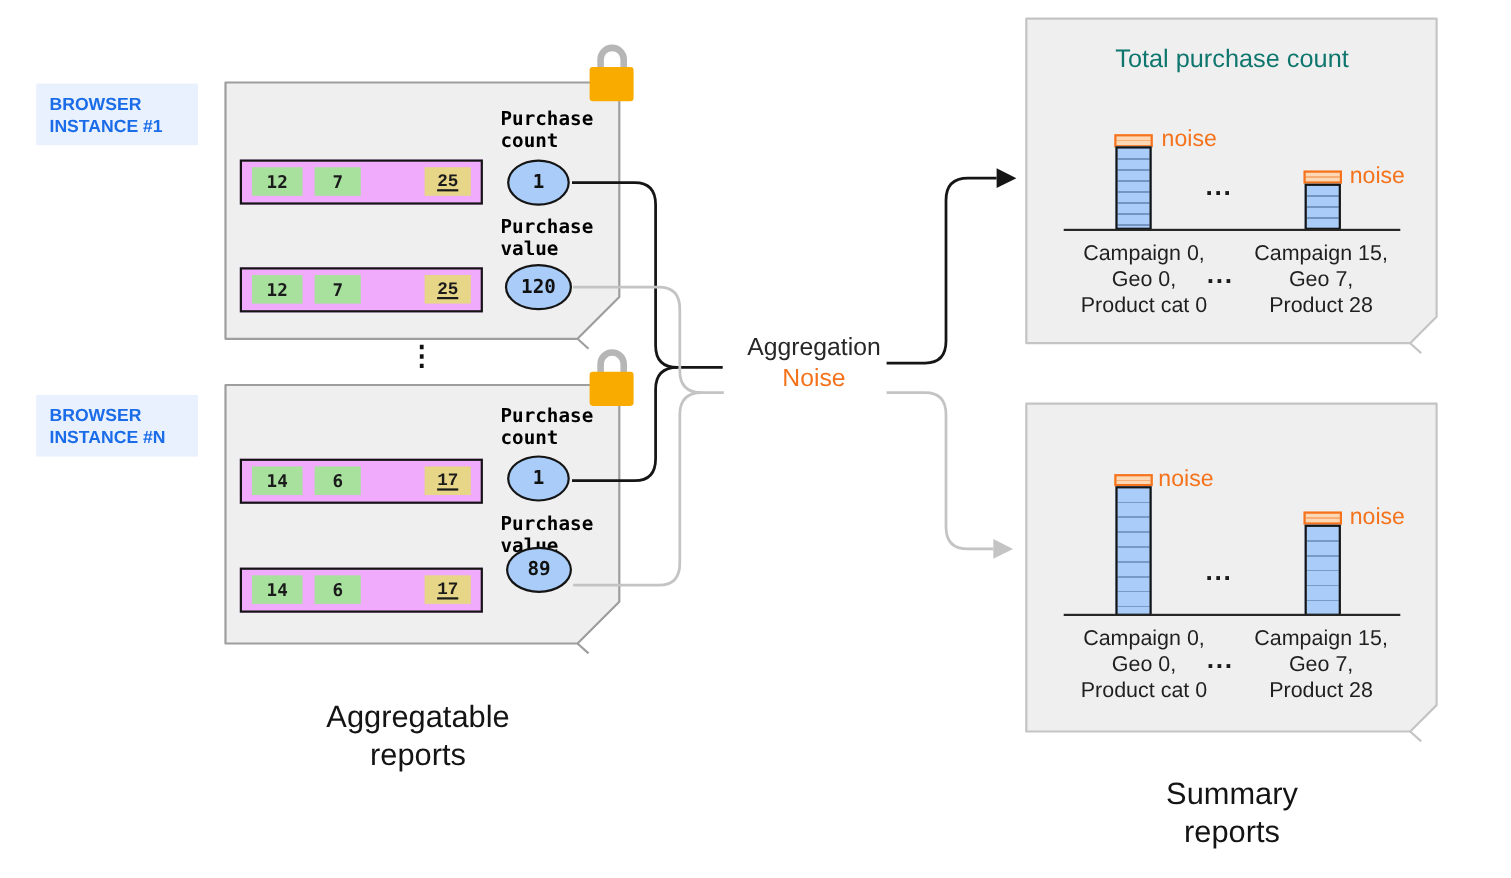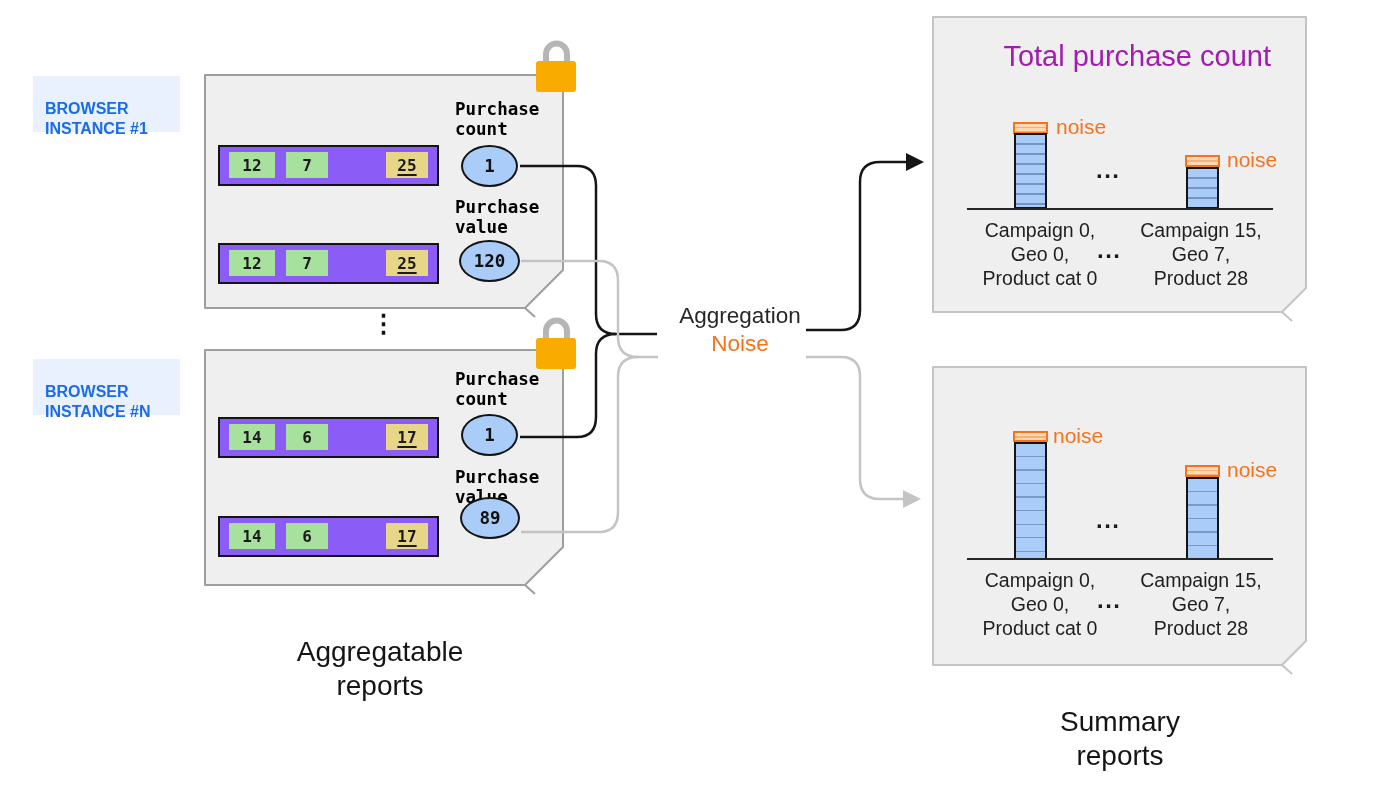--- a/index.html
+++ b/index.html
@@ -4,44 +4,44 @@
 <style>
   html,body{margin:0;padding:0;background:#ffffff;}
   #stage{position:relative;width:1374px;height:798px;background:#ffffff;overflow:hidden;
          font-family:"Liberation Sans",sans-serif;color:#1f1f1f;}
   #stage svg.layer{position:absolute;left:0;top:0;}
   .abs{position:absolute;}
   .pre{white-space:pre-line;}
 
   
   .badge{width:147px;height:56px;background:#e8f1fd;color:#1b6ce8;
-         font-weight:bold;font-size:16px;line-height:20px;padding:23px 0 0 12px;
+         font-weight:bold;font-size:16px;line-height:20px;padding:10px 0 0 12px;
          box-sizing:border-box;}
 
   
-  .chip-row{width:221px;height:41px;background:#8b5cf6;border:2.5px solid #141414;box-sizing:border-box;}
+  .chip-row{width:221px;height:41px;background:#f0abfc;border:2.5px solid #141414;box-sizing:border-box;}
   .cell{position:absolute;top:5px;height:26px;display:flex;align-items:center;justify-content:center;
         font-family:"DejaVu Sans Mono",monospace;font-weight:bold;font-size:16px;color:#1b1b1b;}
   .cell.green{background:#a8e09d;}
   .cell.yellow{background:#e7d687;}
-  .cell .u{text-decoration:underline;text-underline-offset:3px;text-decoration-thickness:2px;}
+  .cell .u{text-decoration:underline;text-underline-offset:3px;text-decoration-thickness:2px;font-family:Liberation Mono, monospace;}
 
   .plabel{width:110px;font-family:"DejaVu Sans Mono",monospace;font-weight:bold;
           font-size:17.5px;line-height:19.5px;color:#000000;}
   .pill{background:#a9cdf8;border:2.5px solid #141414;border-radius:50%;box-sizing:border-box;
         display:flex;align-items:center;justify-content:center;
         font-family:"DejaVu Sans Mono",monospace;font-weight:bold;font-size:17.5px;color:#111;}
   .vdots{font-size:25px;font-weight:bold;color:#111;letter-spacing:0;}
 
   
   .center-text{width:170px;text-align:center;font-size:22.5px;line-height:27.5px;color:#272727;}
   .center-text .noise-line{color:#f4731c;}
 
   
-  .chart-title{width:302px;text-align:right;font-size:29px;color:#a21caf;}
+  .chart-title{width:302px;text-align:center;font-size:23px;color:#0f766e;}
   .axis{height:0;border-top:2.5px solid #262626;width:306px;}
   .bar{background:#a9cdf8;border:2px solid #141414;box-sizing:border-box;
        background-image:repeating-linear-gradient(180deg,rgba(0,0,0,0) 0 8.5px,rgba(74,102,148,0.55) 8.5px 10px);}
   .bar.coarse{background-image:repeating-linear-gradient(180deg,rgba(0,0,0,0) 0 12px,rgba(74,102,148,0.5) 12px 13.5px);}
   .cap{background:#fcd8b4;border:2px solid #f4731c;box-sizing:border-box;
        background-image:repeating-linear-gradient(180deg,rgba(0,0,0,0) 0 3px,rgba(244,115,28,0.4) 3px 4.5px);}
   .noise{color:#f4731c;font-size:21px;}
   .hdots{font-weight:bold;font-size:24px;letter-spacing:1.5px;color:#1b1b1b;}
   .cat{width:170px;text-align:center;font-size:19.5px;line-height:24px;color:#1f1f1f;}
   .caption{width:300px;text-align:center;font-size:28px;line-height:34px;color:#141414;}

